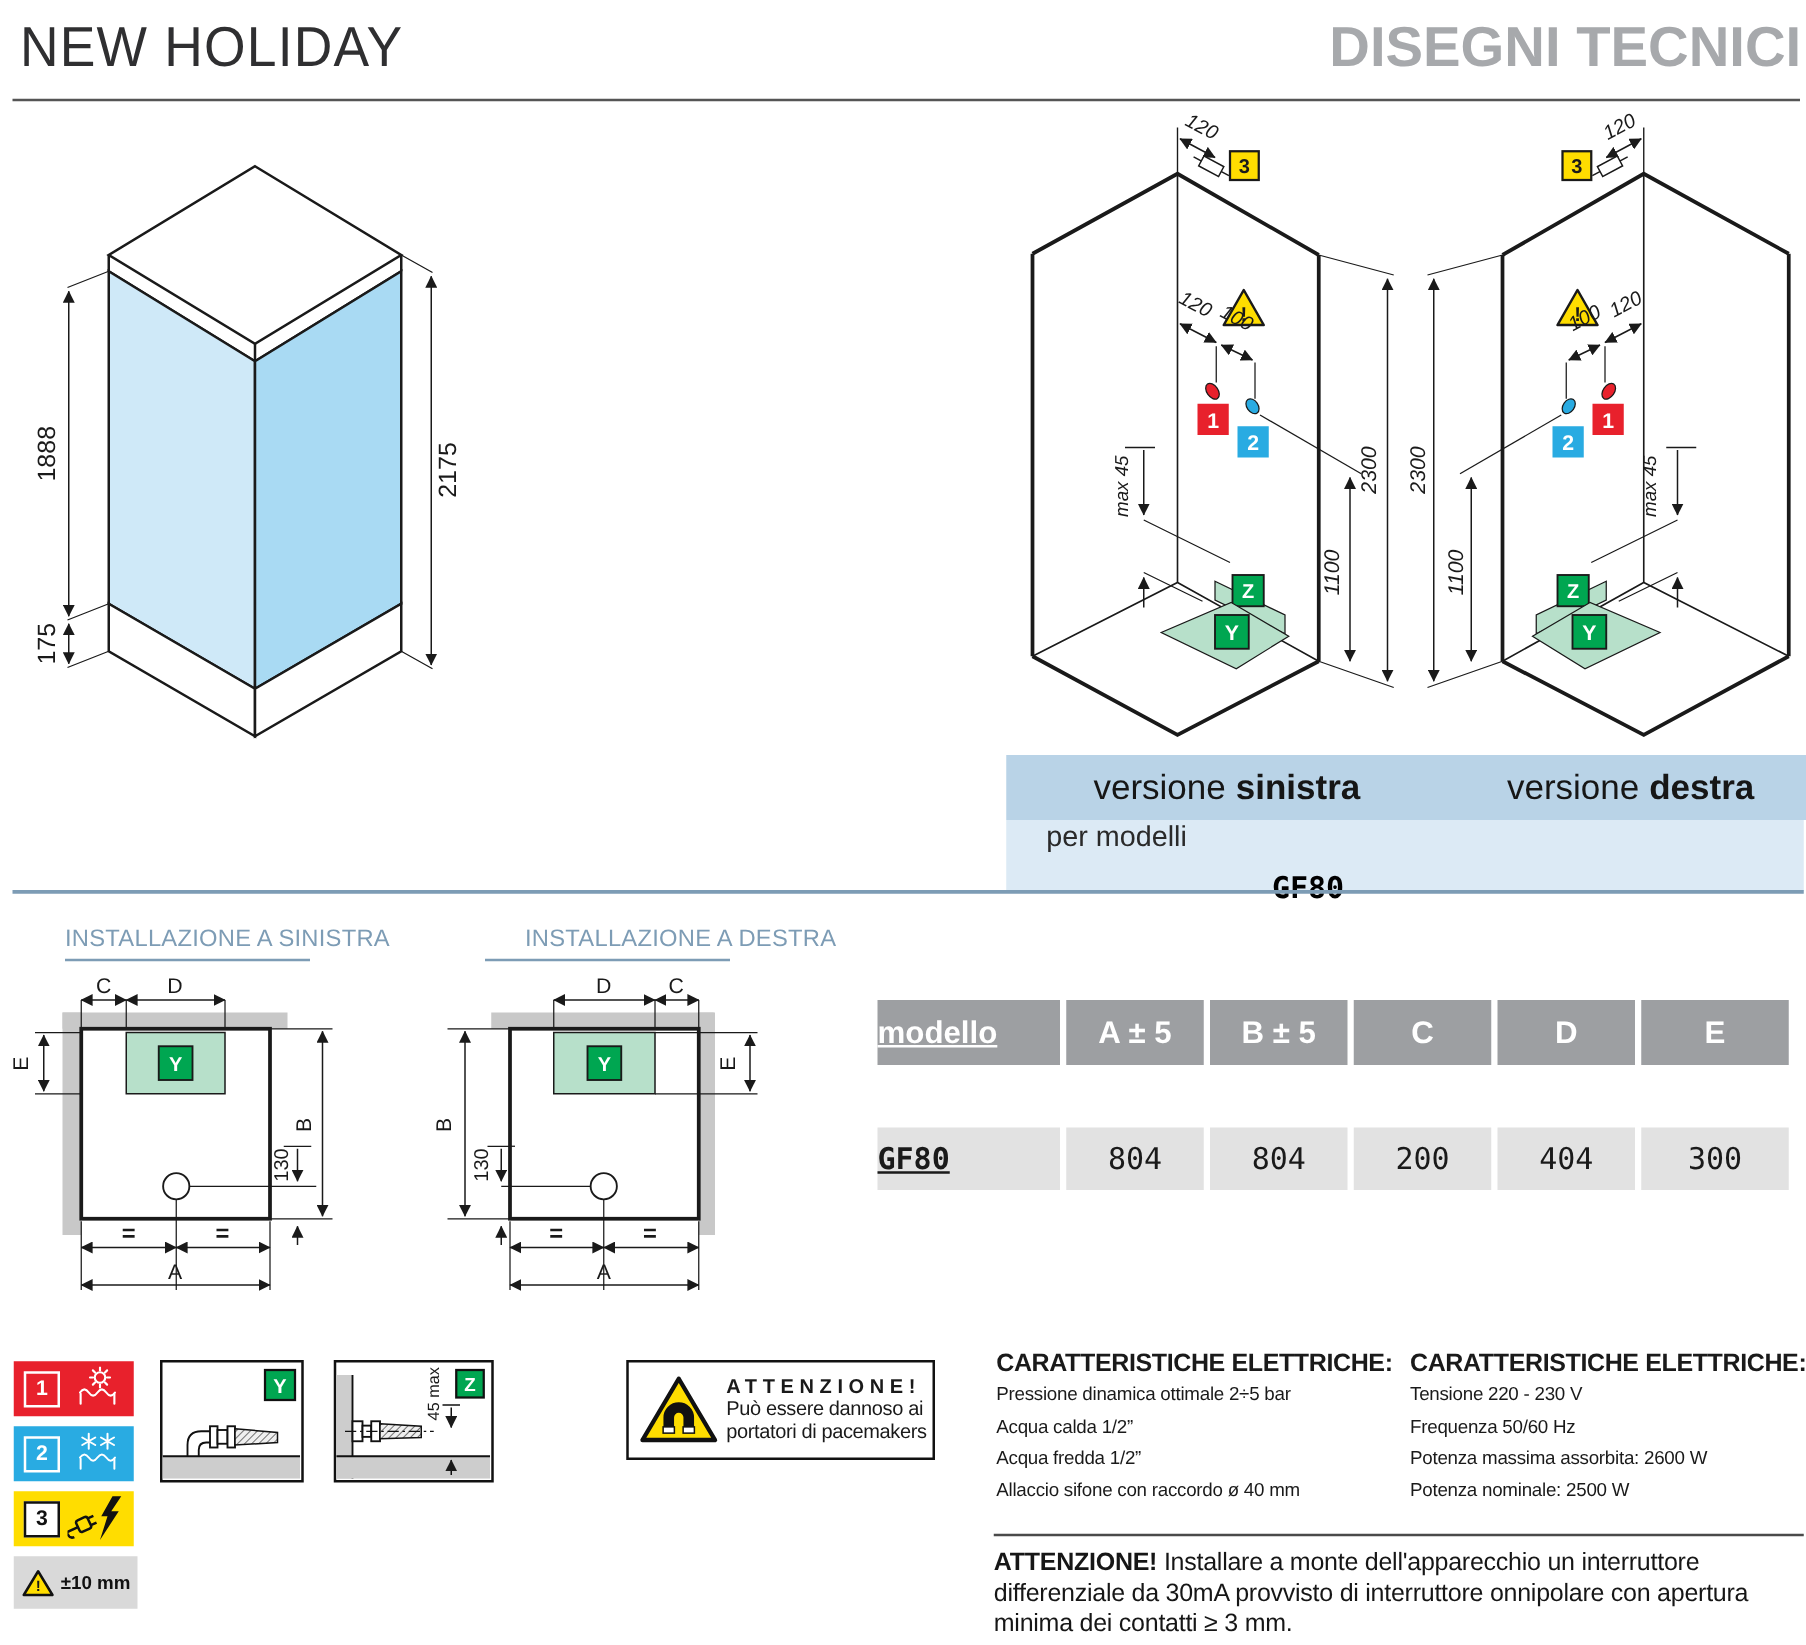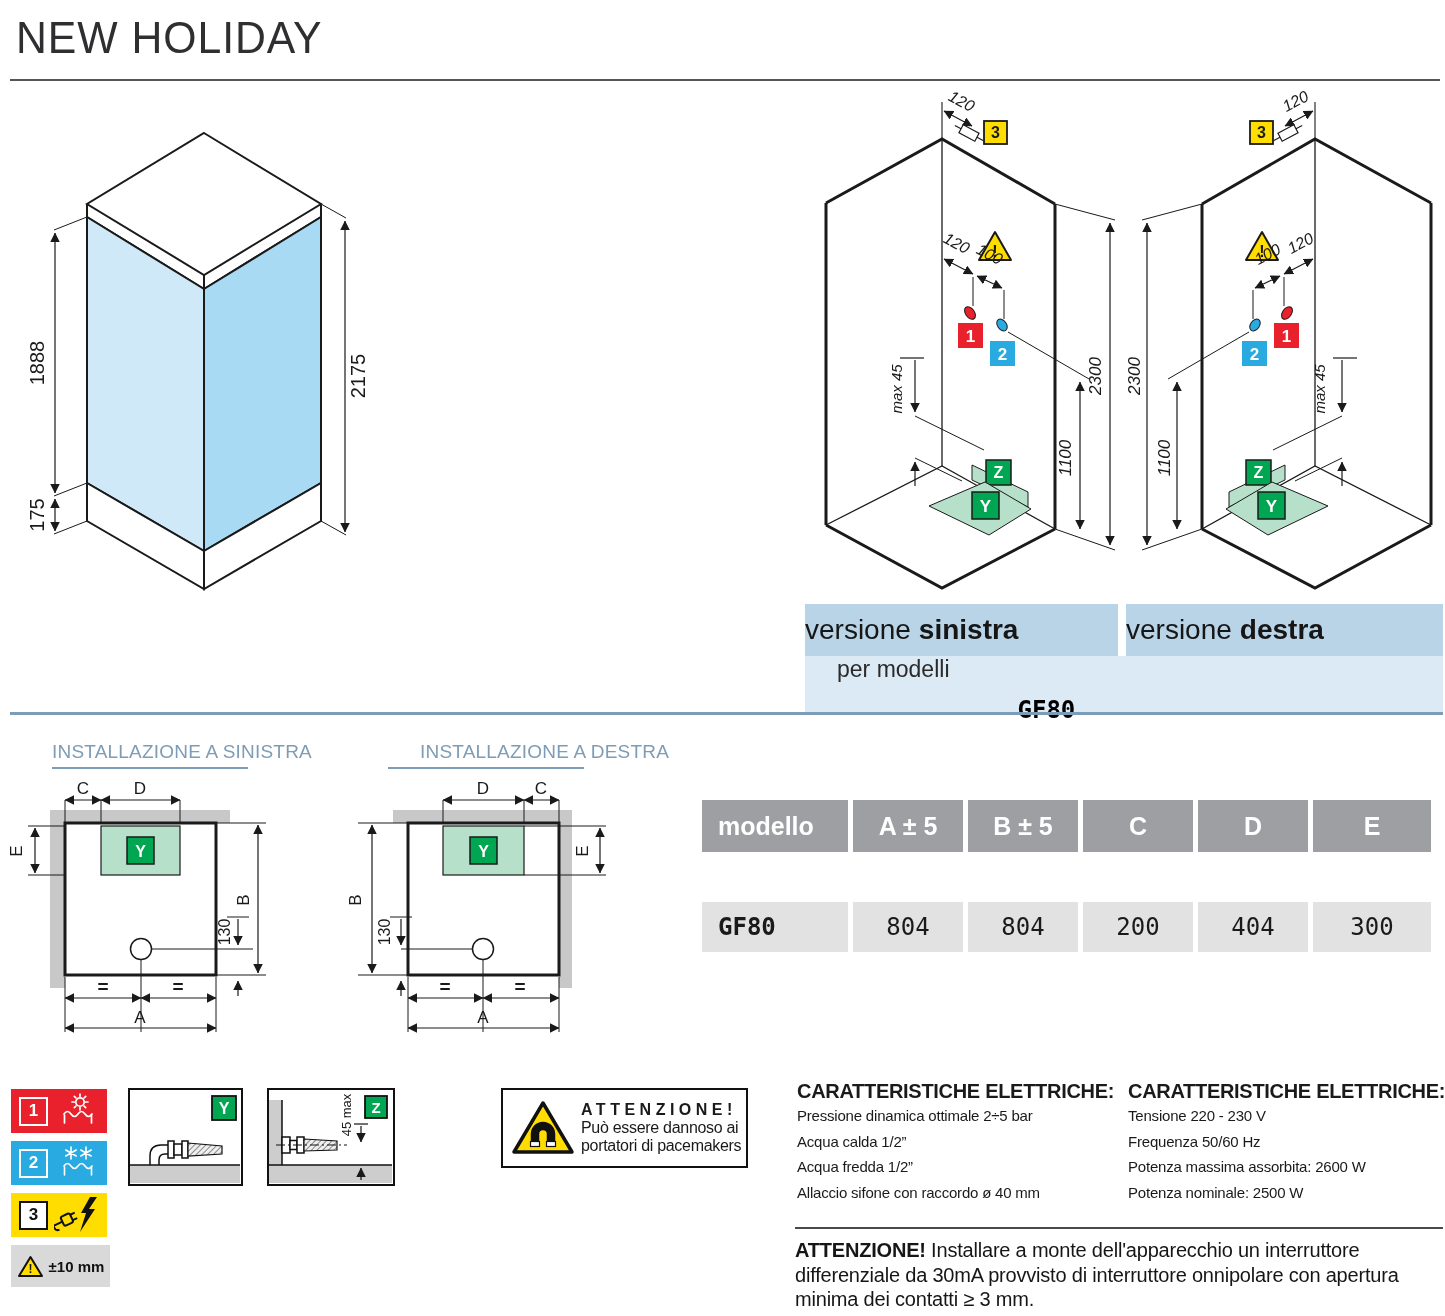--- a/index.html
+++ b/index.html
@@ -6,32 +6,32 @@
   body{font-family:"Liberation Sans",sans-serif;color:#1a1a1a;}
   #page{position:relative;width:1445px;height:1316px;background:#fff;overflow:hidden;}
   .abs{position:absolute;}
   .mono{font-family:"DejaVu Sans Mono",monospace;margin-top:40px;}
   
   .main-title{left:16px;top:12px;font-size:45px;font-weight:400;letter-spacing:1px;color:#2f2f31;transform:scaleX(.95);transform-origin:left;}
   .sub-title{right:4px;top:12px;font-size:45px;font-weight:700;letter-spacing:0;color:#a7a9ac;}
   .header-rule{left:10px;top:79px;width:1430px;height:2px;background:#555;}
   .section-rule{left:10px;top:712px;width:1433px;height:3px;background:#7d9cb5;}
   
-  .vbar{top:604px;height:52px;background:#b9d3e7;display:flex;align-items:center;font-size:28px;color:#161616;}
+  .vbar{top:604px;height:52px;background:#b9d3e7;display:flex;align-items:center;justify-content:center;font-size:28px;color:#161616;padding-left:20px;}
   .vbar b{margin-left:8px;}
   .models-row{left:805px;top:656px;width:638px;height:57px;background:#dceaf5;display:flex;font-size:23px;color:#2a2a2a;}
   .models-row .lbl{margin-left:32px;}
   .models-row .mdl{margin-left:68px;font-weight:700;font-size:24px;color:#000;}
   
   .plan-title{top:741px;font-size:19px;letter-spacing:.2px;color:#7d9cb5;white-space:nowrap;}
   .plan-underline{top:767px;width:196px;height:2px;background:#7d9cb5;}
   
   .spec-table{left:702px;top:800px;width:741px;display:grid;grid-template-columns:146px 110px 110px 110px 110px 118px;column-gap:5px;row-gap:10px;}
   .spec-table .hc{background:#9d9fa2;color:#fff;height:52px;display:flex;align-items:center;justify-content:center;font-size:25px;font-weight:700;}
-  .spec-table .hc.first,.spec-table .dc.first{justify-content:flex-start;padding-left:16px;box-sizing:border-box;}
+  .spec-table .hc.first,.spec-table .dc.first{justify-content:flex-start;box-sizing:border-box;text-decoration:underline;}
   .spec-table .dc{background:#e2e2e2;height:50px;display:flex;align-items:center;justify-content:center;font-size:24px;}
   .spec-table .dc.first{font-weight:700;font-size:24px;}
   
   .leg{left:11px;width:96px;height:44px;display:flex;align-items:center;}
   .leg .numsq{width:25px;height:25px;margin-left:8px;display:flex;align-items:center;justify-content:center;font-weight:700;font-size:17px;}
   .leg.red{background:#e8212c;}
   .leg.blue{background:#29abe2;}
   .leg.yellow{background:#ffdd00;}
   .leg.red .numsq,.leg.blue .numsq{border:2px solid #fff;color:#fff;}
   .leg.yellow .numsq{background:#fff;border:2px solid #111;color:#111;}
@@ -98,20 +98,21 @@
         <path d="M103,330 L172,364 M103,372 L150,395" stroke-width="1"></path>
         <polygon points="160,379 216,406 216,421 160,394" fill="#b7e0ca" stroke-width="1"></polygon>
         <rect x="174" y="374" width="25" height="25" fill="#00a651" stroke-width="1.5"></rect>
         <polygon points="173,396 219,423 177,449 117,420" fill="#b7e0ca" stroke-width="1"></polygon>
         <rect x="160" y="406" width="27" height="27" fill="#00a651" stroke-width="1.5"></rect>
       </g>
     </defs>
   </svg>
 
   <div class="abs main-title">NEW HOLIDAY</div>
+  <div class="abs sub-title">DISEGNI TECNICI</div>
   <div class="abs header-rule"></div>
 
   <svg class="abs" style="left:28px;top:98px;" width="350" height="500" viewBox="0 0 350 500">
     <g fill="none" stroke="#1a1a1a">
       <polygon points="176,35 293,106 176,177 59,106" fill="#fff" stroke-width="2"></polygon>
       <path d="M59,106 V119 M293,106 V119 M176,177 V191" stroke-width="2"></path>
       <path d="M59,119 L176,191 L293,119" stroke-width="2"></path>
       <polygon points="59,119 176,191 176,453 59,385" fill="#cfe9f8" stroke-width="2"></polygon>
       <polygon points="176,191 293,119 293,385 176,453" fill="#a9daf3" stroke-width="2"></polygon>
       <polygon points="59,385 176,453 176,491 59,423" fill="#fff" stroke-width="2"></polygon>

